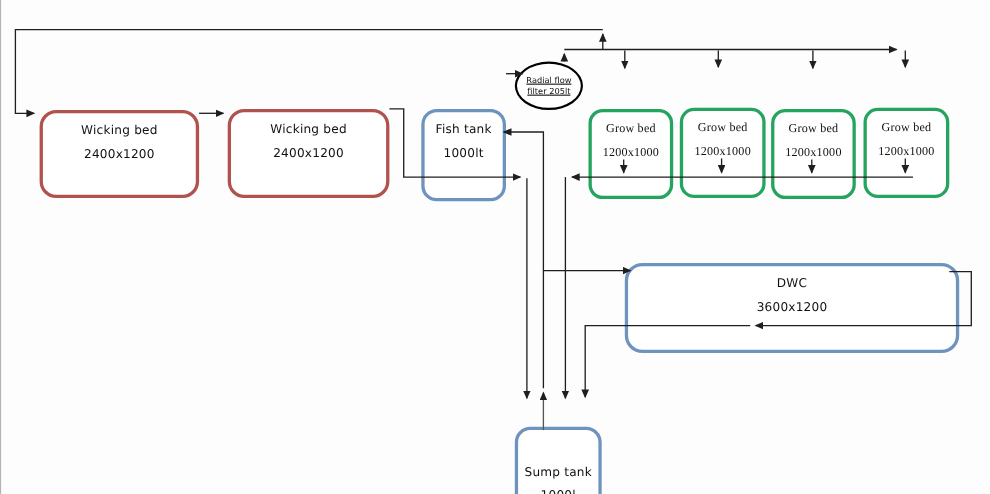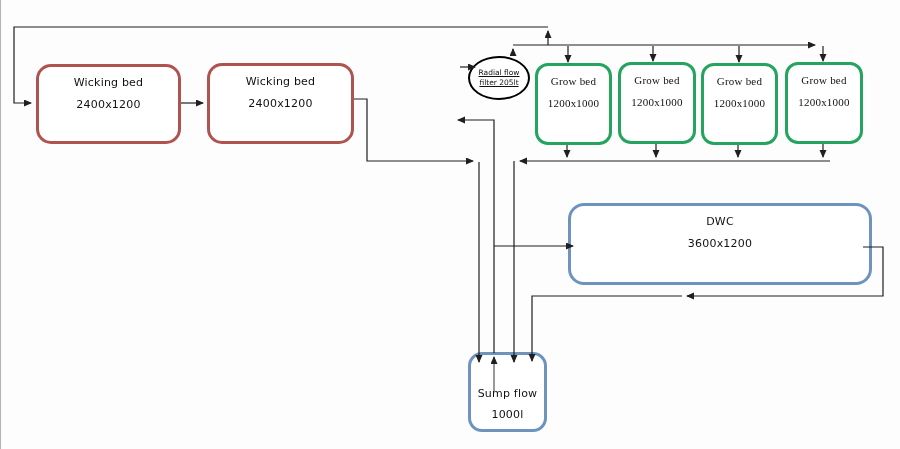--- a/index.html
+++ b/index.html
@@ -7,21 +7,21 @@
   #canvas{
     position:relative;width:900px;height:449px;overflow:hidden;
     background:var(--bg,#fdfdfd);
   }
   .edge-line{position:absolute;left:0;top:0;width:1px;height:449px;background:var(--edgeline,#b3b3b3);}
   .node{
     position:absolute;box-sizing:border-box;background:#fff;
     display:flex;flex-direction:column;align-items:center;
     padding-top:9px;gap:9px;
     font-size:11px;color:#111;letter-spacing:.2px;
-    border-radius:15px;border:3px solid #888;
+    border-radius:15px;border:3px solid #888;margin-top:36px;
   }
   .node .nt,.node .ns{white-space:nowrap;line-height:1.2;}
   .wicking{border-color:var(--wicking,#b0534f);}
   .tank{border-color:var(--tank,#6e93bd);}
   .grow{border-color:var(--grow,#25a45f);border-radius:13px;font-family:Liberation Serif, serif;}
   .filter-ellipse{
     position:absolute;box-sizing:border-box;background:#fff;
     border:2.5px solid var(--filterb,#000);border-radius:50%;
     display:flex;flex-direction:column;align-items:center;justify-content:center;
     font-size:7.5px;line-height:1.3;color:#111;text-align:center;text-decoration:underline;
@@ -39,20 +39,24 @@
   <div class="node wicking" style="left:36px;top:64px;width:145px;height:80px">
     <div class="nt">Wicking bed</div>
     <div class="ns">2400x1200</div>
   </div>
 
   <div class="node wicking" style="left:207px;top:63px;width:147px;height:81px">
     <div class="nt">Wicking bed</div>
     <div class="ns">2400x1200</div>
   </div>
 
+  <div class="node tank" style="left:383px;top:63px;width:77px;height:84px;border-radius:14px">
+    <div class="nt">Fish tank</div>
+    <div class="ns">1000lt</div>
+  </div>
 
   <div class="filter-ellipse" style="left:468px;top:56px;width:62px;height:44px">
     <div>Radial flow</div>
     <div>filter 205lt</div>
   </div>
 
   <div class="node grow" style="left:535px;top:63px;width:77px;height:82px">
     <div class="nt">Grow bed</div>
     <div class="ns">1200x1000</div>
   </div>
@@ -71,21 +75,21 @@
     <div class="nt">Grow bed</div>
     <div class="ns">1200x1000</div>
   </div>
 
   <div class="node tank" style="left:568px;top:203px;width:304px;height:82px;border-radius:16px">
     <div class="nt">DWC</div>
     <div class="ns">3600x1200</div>
   </div>
 
   <div class="node tank" style="left:468px;top:352px;width:79px;height:80px;border-radius:14px;padding-top:32px;gap:8px">
-    <div class="nt">Sump flow</div>
+    <div class="nt">Sump tank</div>
     <div class="ns">1000l</div>
   </div>
 
   <svg id="edges-svg">
     <defs>
       <marker id="arw" markerWidth="9" markerHeight="8" refX="7" refY="3.5" orient="auto" markerUnits="userSpaceOnUse">
         <path d="M0,0 L8,3.5 L0,7 z" fill="#1f1f1f"></path>
       </marker>
     </defs>
   <polyline points="548,45 548,31" marker-end="url(#arw)"></polyline>

